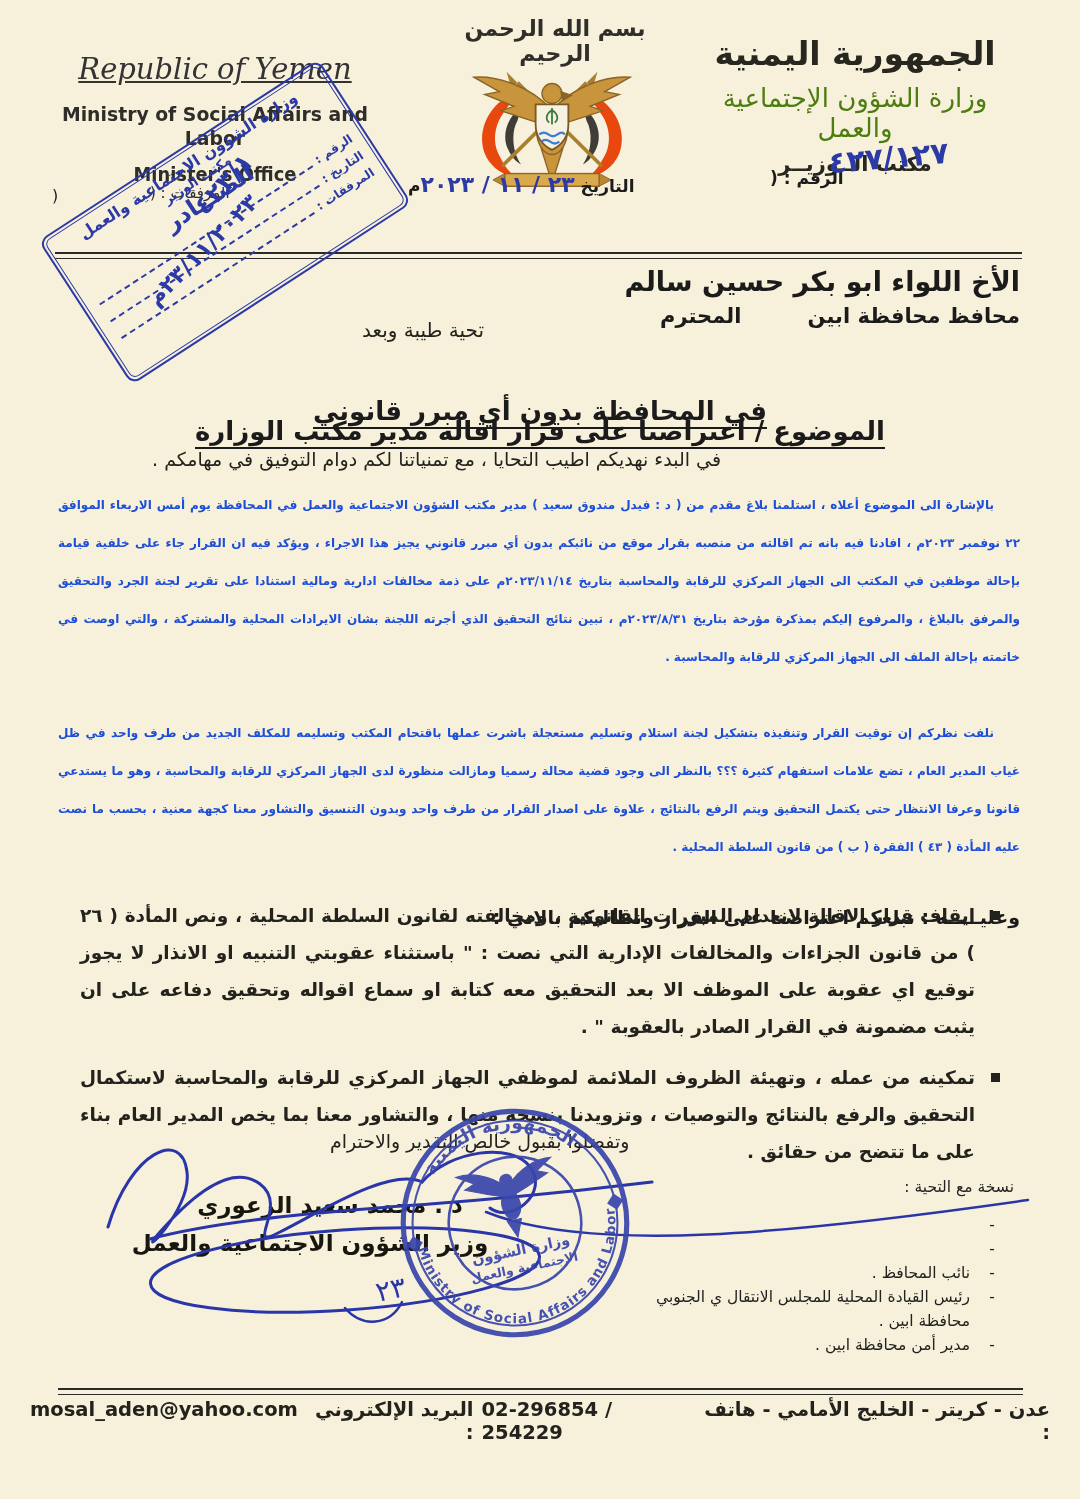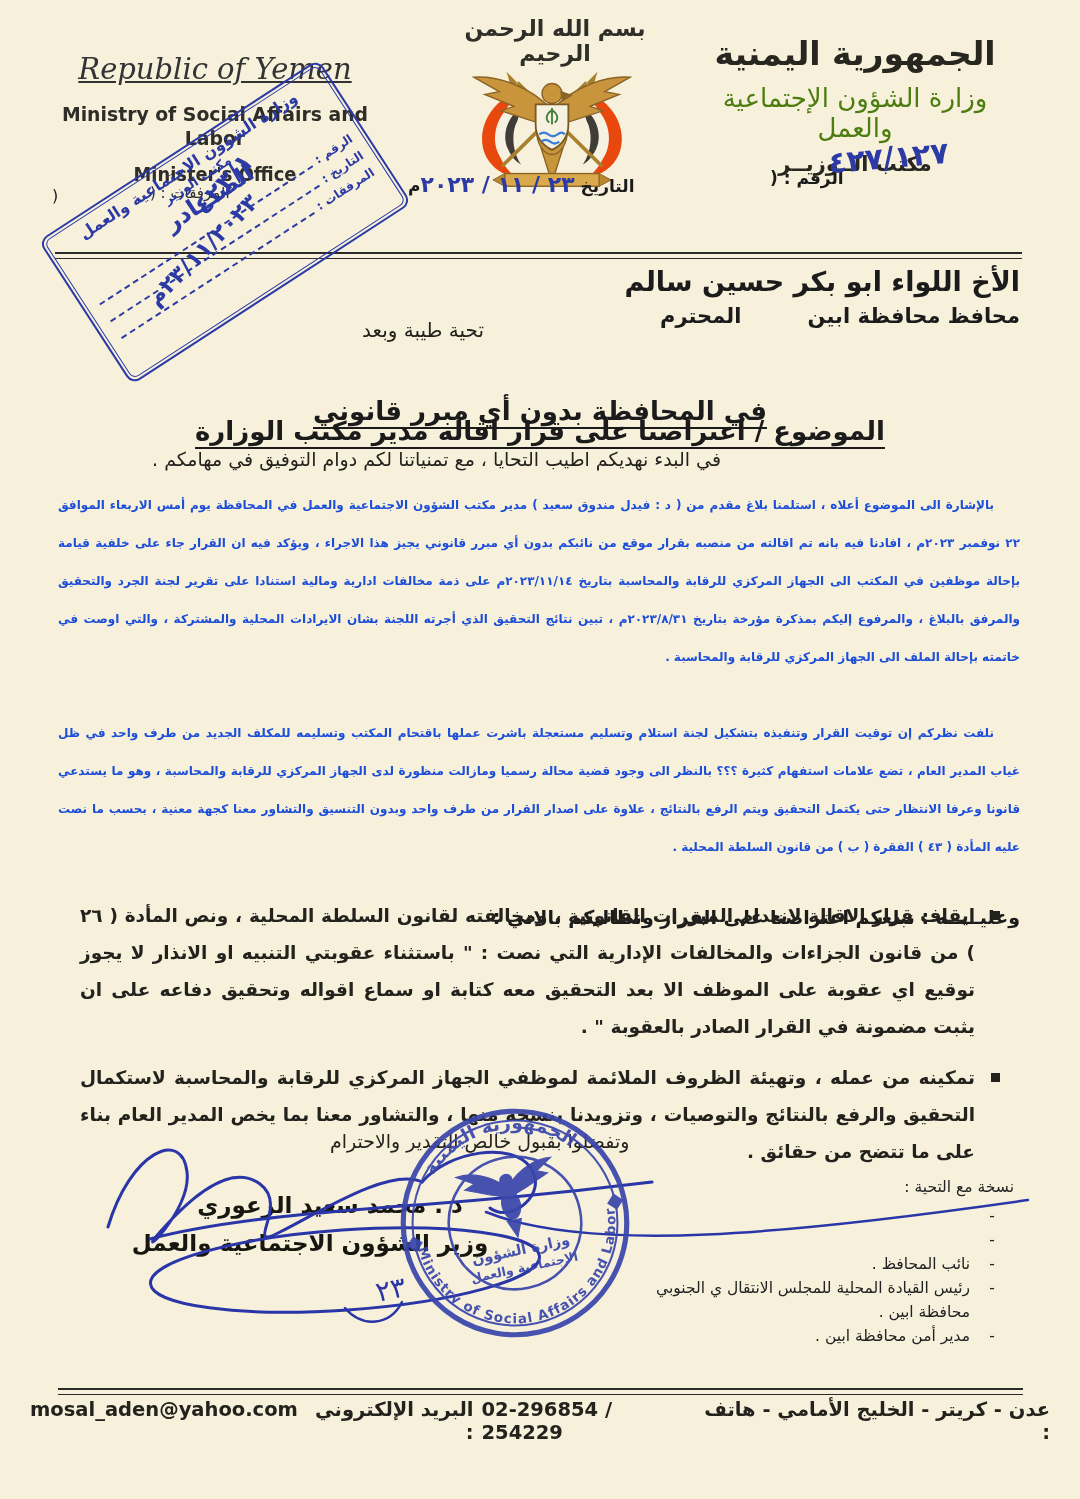--- a/index.html
+++ b/index.html
@@ -66,21 +66,21 @@
   .closing{left:330px;top:1130px;font-size:19px;color:#23221d;}
 
   
   .sig-name{left:140px;top:1192px;width:380px;text-align:center;font-size:23px;font-weight:bold;color:#17160f;}
   .sig-title{left:100px;top:1230px;width:420px;text-align:center;font-size:23px;font-weight:bold;color:#17160f;}
   .sig-svg{left:90px;top:1112px;pointer-events:none;}
   .round-stamp{left:396px;top:1104px;transform:rotate(-12deg);opacity:.93;pointer-events:none;}
 
   
   .cc{left:618px;top:1178px;width:396px;font-size:15.5px;color:#222;}
-  .cc-title{text-align:right;margin-bottom:8px;}
+  .cc-title{text-align:right;margin-bottom:17px;}
   .cc-row{display:flex;direction:rtl;line-height:24px;}
   .cc-row .dash{width:44px;text-align:center;flex:none;}
   .cc-row .txt{flex:1;text-align:right;}
 
   
   .footer{left:30px;top:1398px;width:1020px;display:flex;direction:rtl;justify-content:center;
           font-size:19.5px;font-weight:bold;color:#23221d;gap:8px;align-items:baseline;}
   .ltr{direction:ltr;unicode-bidi:embed;}
 </style>
 </head>

